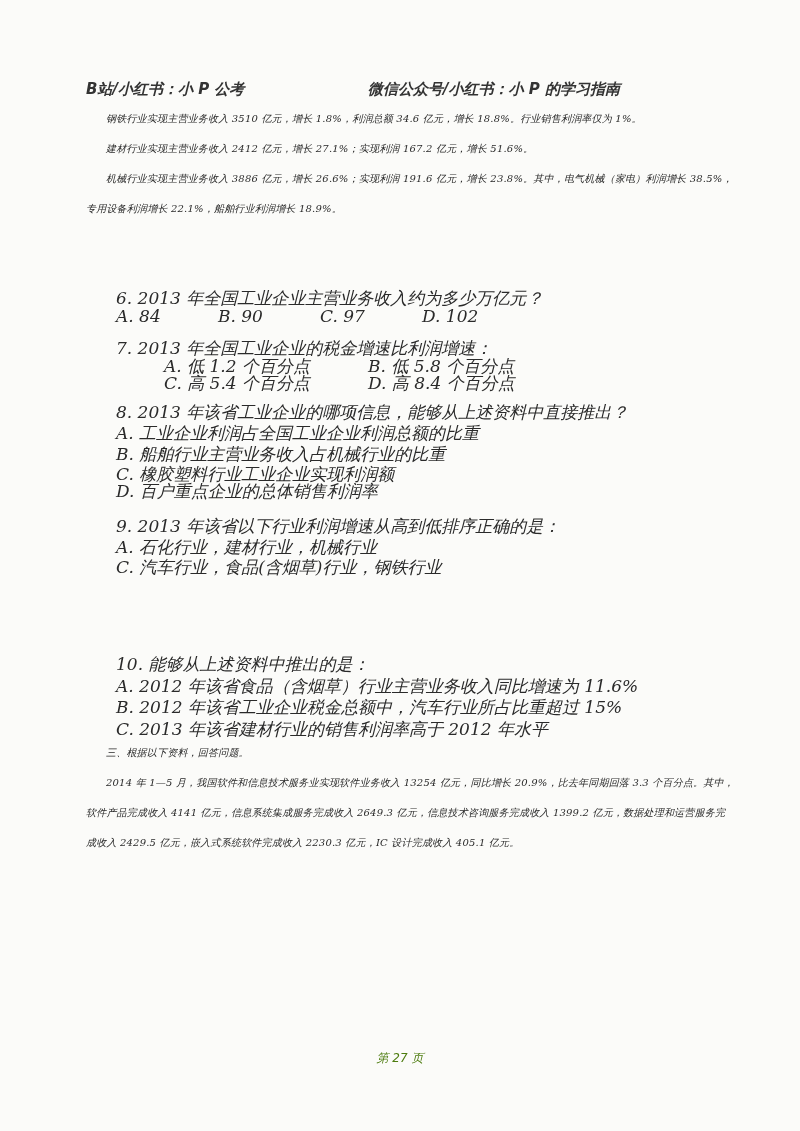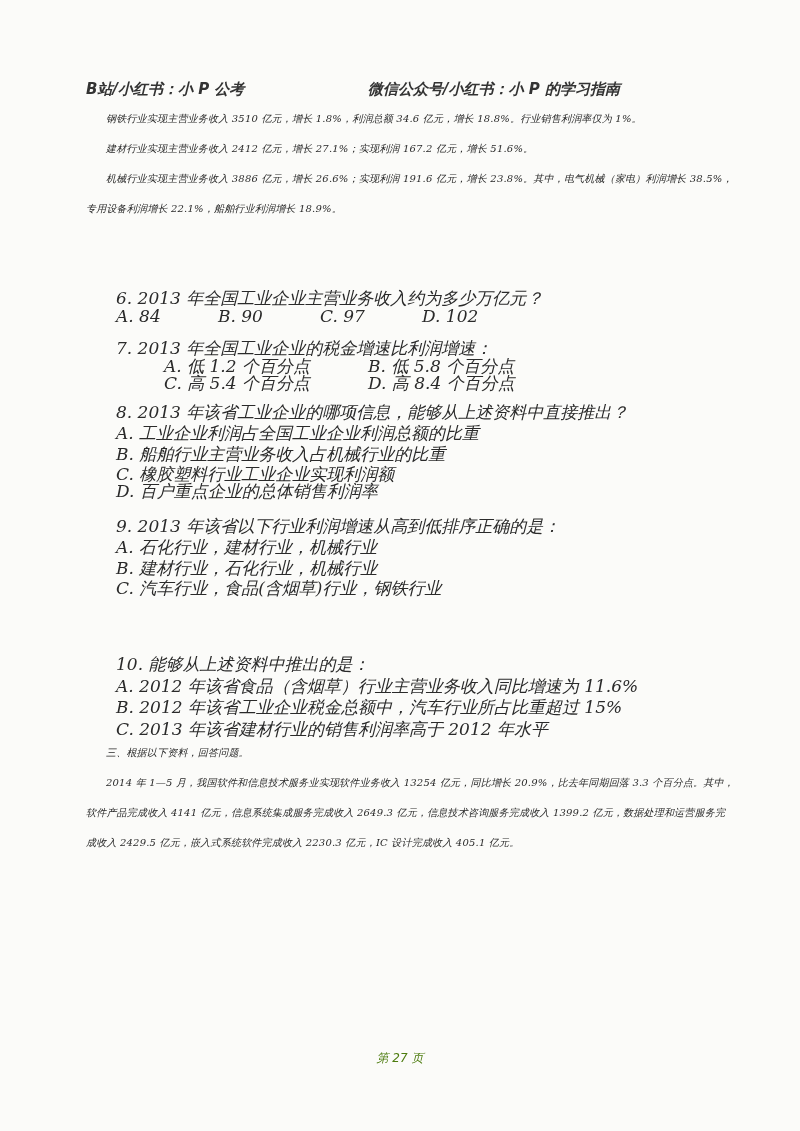--- a/index.html
+++ b/index.html
@@ -76,21 +76,20 @@
     <p class="stem">8. 2013 年该省工业企业的哪项信息，能够从上述资料中直接推出？</p>
     <p class="optline">A. 工业企业利润占全国工业企业利润总额的比重</p>
     <p class="optline">B. 船舶行业主营业务收入占机械行业的比重</p>
     <p class="optline" style="line-height:18px;">C. 橡胶塑料行业工业企业实现利润额</p>
     <p class="optline" style="line-height:16px;">D. 百户重点企业的总体销售利润率</p>
   </div>
 
   <div class="q" style="top:516px; line-height:21px;">
     <p class="stem">9. 2013 年该省以下行业利润增速从高到低排序正确的是：</p>
     <p class="optline">A. 石化行业，建材行业，机械行业</p>
-    <p class="optline">B. 建材行业，石化行业，机械行业</p>
     <p class="optline" style="line-height:18px;">C. 汽车行业，食品(含烟草)行业，钢铁行业</p>
   </div>
 
   <div class="q" style="top:654px; line-height:21.5px;">
     <p class="stem">10. 能够从上述资料中推出的是：</p>
     <p class="optline">A. 2012 年该省食品（含烟草）行业主营业务收入同比增速为 11.6%</p>
     <p class="optline">B. 2012 年该省工业企业税金总额中，汽车行业所占比重超过 15%</p>
     <p class="optline">C. 2013 年该省建材行业的销售利润率高于 2012 年水平</p>
   </div>
 

